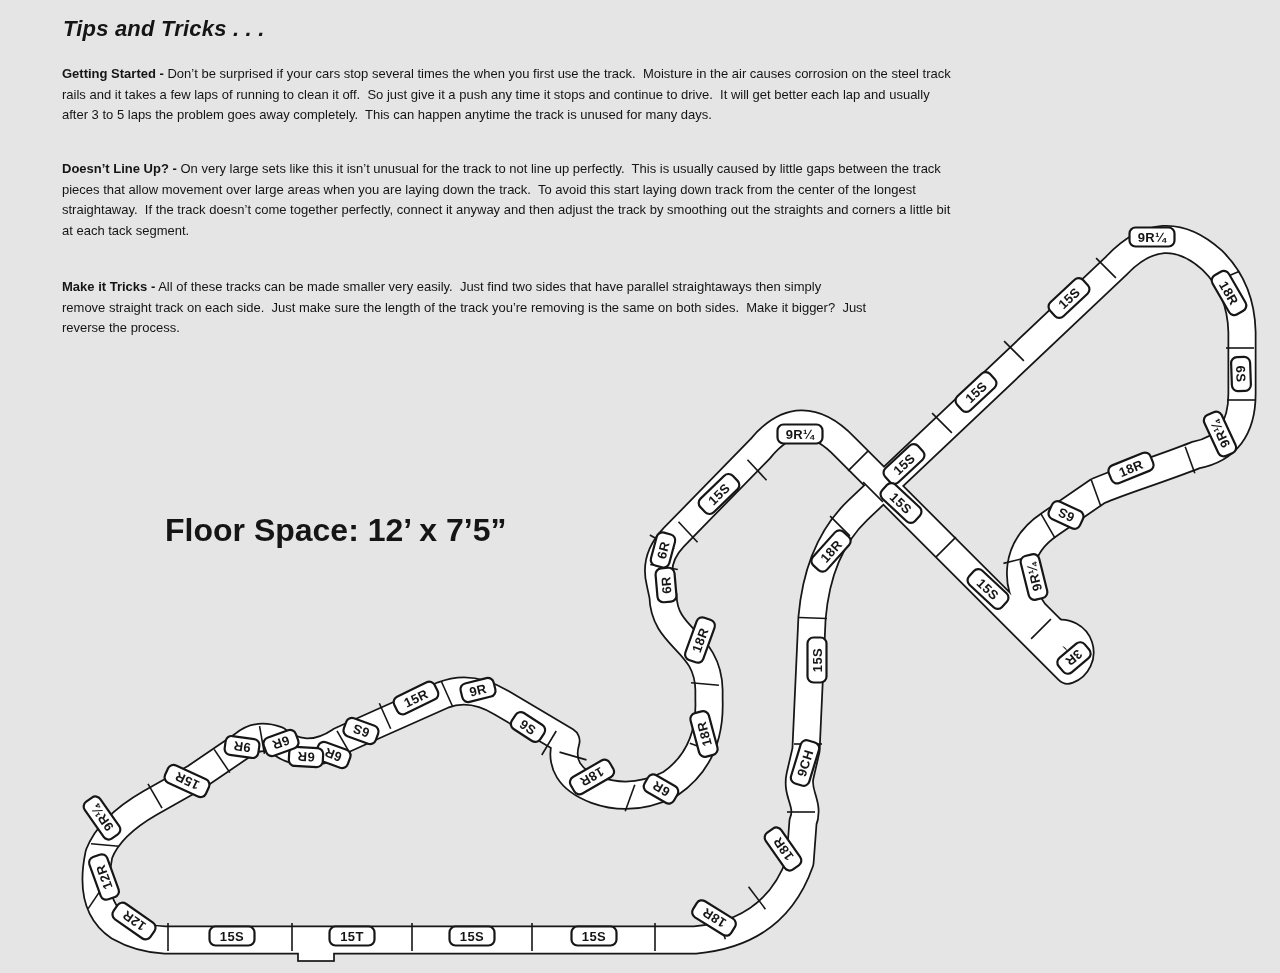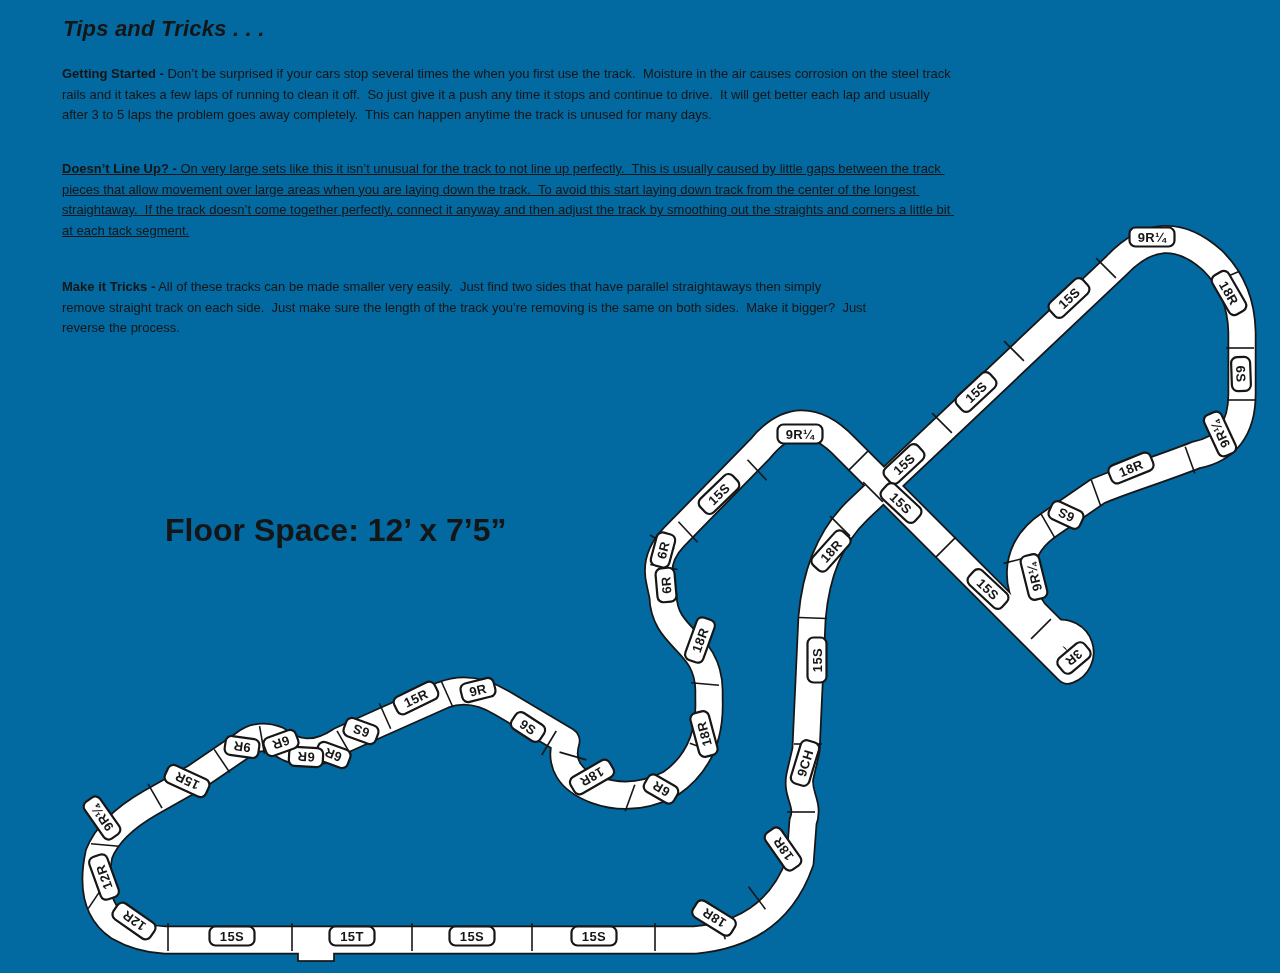--- a/index.html
+++ b/index.html
@@ -1,24 +1,24 @@
 <!DOCTYPE html>
 <html><head>
 <meta charset="utf-8">
 <style>
   html,body{margin:0;padding:0;background:#ffffff;}
-  #page{position:relative;width:1280px;height:973px;background:#0369a1;overflow:hidden;
+  #page{position:relative;width:1280px;height:973px;background:#e5e5e5;overflow:hidden;
         font-family:"Liberation Sans",sans-serif;color:#151515;}
   #doc-title{position:absolute;left:63px;top:16px;font-size:22px;font-weight:bold;font-style:italic;
              letter-spacing:.2px;}
   .para{position:absolute;left:62px;width:893px;font-size:13px;line-height:20.6px;
         white-space:pre-wrap;margin:0;}
   .para .lead{font-weight:bold;}
   #para-1{top:64px;}
-  #para-2{top:159px;text-decoration:underline;}
+  #para-2{top:159px;}
   #para-3{top:277px;width:806px;}
   #track-title{position:absolute;left:175px;top:461px;font-size:31px;font-weight:bold;}
   #floor-space{position:absolute;left:165px;top:512px;font-size:32px;font-weight:bold;}
   #track-svg{position:absolute;left:0;top:0;}
 </style>
 </head>
 <body>
 
 <div id="page">
 

